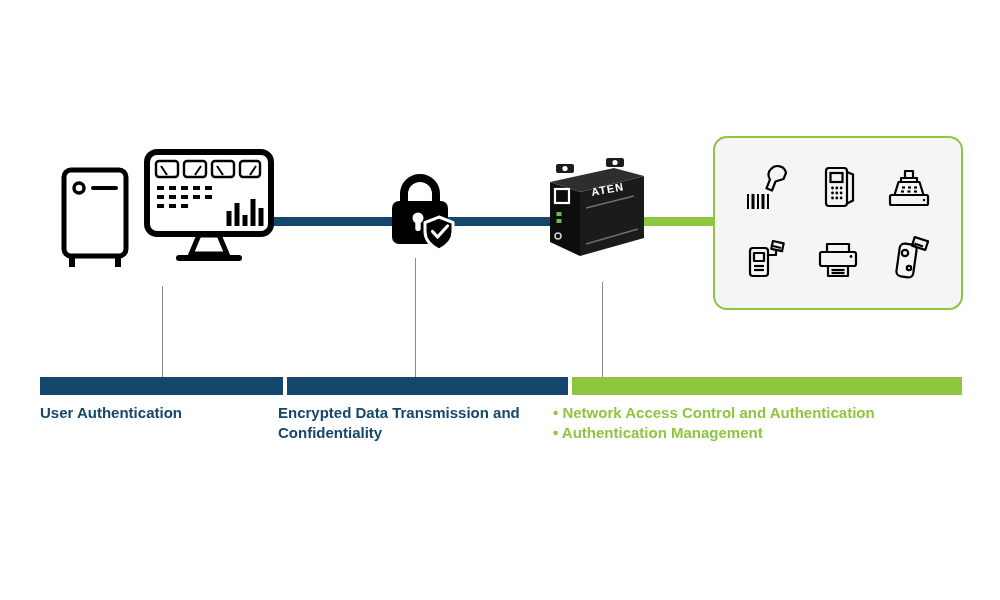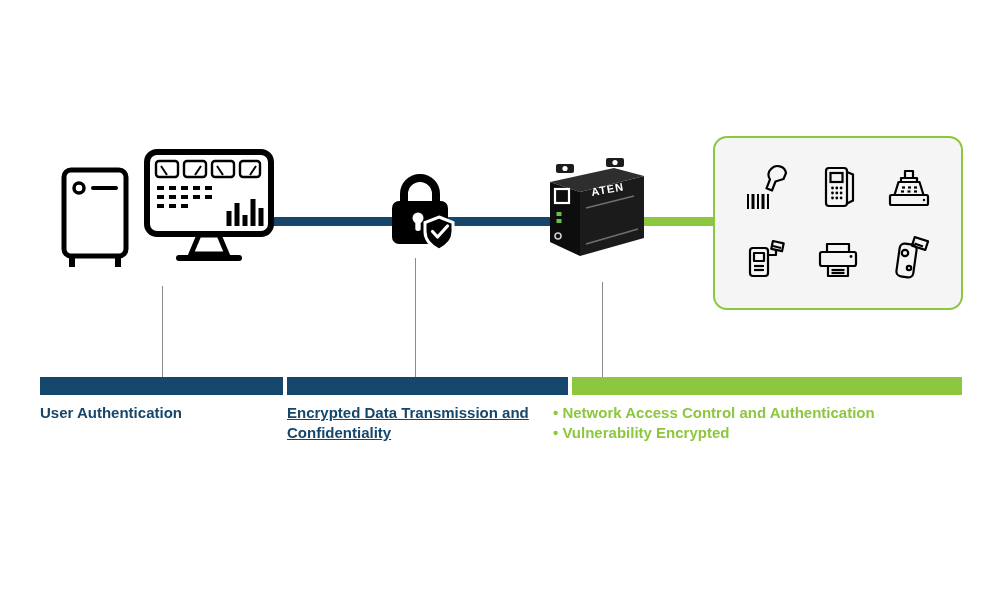--- a/index.html
+++ b/index.html
@@ -219,22 +219,22 @@
   <div class="droplink" style="left:162px;top:286px;height:91px;"></div>
   <div class="droplink" style="left:415px;top:258px;height:119px;"></div>
   <div class="droplink" style="left:602px;top:282px;height:95px;"></div>
 
   <div class="bar navy" style="left:40px;width:243px;"></div>
   <div class="bar navy" style="left:287px;width:281px;"></div>
   <div class="bar green" style="left:572px;width:390px;"></div>
 
   <div class="caption navy" style="left:40px;width:240px;">User Authentication</div>
 
-  <div class="caption navy" style="left:287px;width:250px;text-decoration:underline;">Encrypted Data Transmission and Confidentiality</div>
+  <div class="caption navy" style="left:278px;width:250px;">Encrypted Data Transmission and Confidentiality</div>
 
   <div class="caption green" style="left:553px;width:390px;">
     <ul>
       <li>• Network Access Control and  Authentication</li>
-      <li>• Vulnerability Encrypted</li>
+      <li>• Authentication Management</li>
     </ul>
   </div>
 
 </div>
 
 </body></html>

